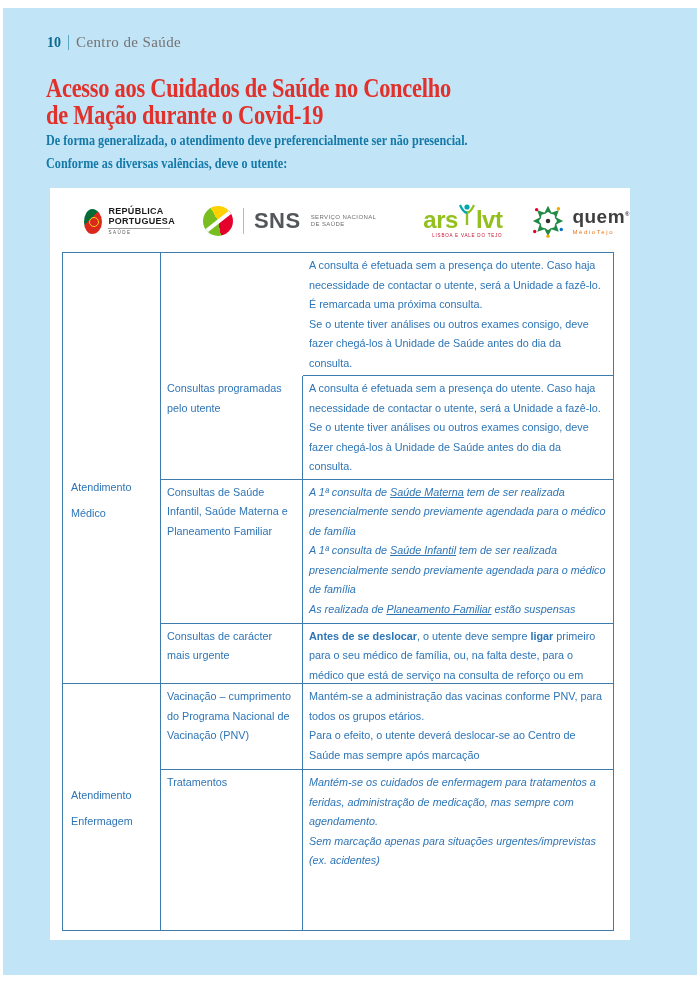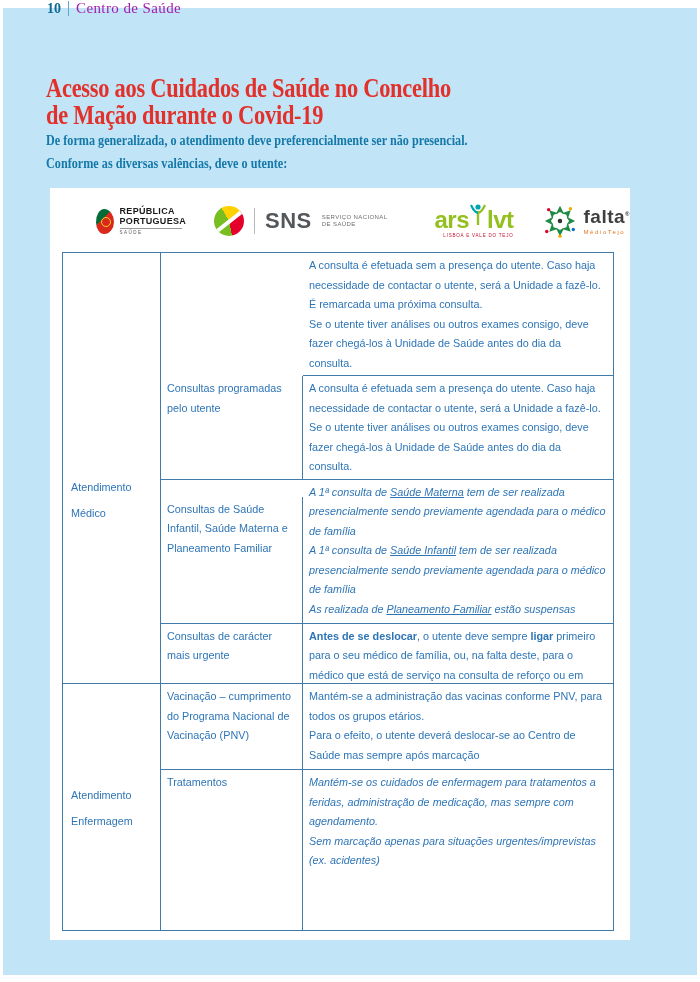--- a/index.html
+++ b/index.html
@@ -10,24 +10,24 @@
     --teal-dark:#0d6a93;
     --red:#e2302a;
   }
   *{margin:0;padding:0;box-sizing:border-box;}
   html,body{background:#fff;}
   .page{position:relative;width:700px;height:982px;background:#fff;overflow:hidden;
         font-family:"Liberation Sans",sans-serif;}
   .bg-blue{position:absolute;left:3px;top:8px;width:694px;height:967px;background:var(--bg-blue);}
 
   
-  .masthead{position:absolute;left:47px;top:0;display:flex;align-items:center;gap:7px;}
+  .masthead{position:absolute;left:47px;top:34px;display:flex;align-items:center;gap:7px;}
   .mast-num{font:bold 14px "Liberation Serif",serif;color:var(--teal-dark);}
   .mast-divider{width:1px;height:15px;background:#5fa7c6;}
-  .mast-section{font:15px "Liberation Serif",serif;color:#a21caf;letter-spacing:.4px;}
+  .mast-section{font:15px "Liberation Serif",serif;color:#737373;letter-spacing:.4px;}
 
   
   .headline{position:absolute;left:46px;top:74px;color:var(--red);
             font:bold 28px/27px "Liberation Serif",serif;letter-spacing:-.3px;
             transform:scaleX(.8);transform-origin:left top;white-space:nowrap;}
   .intro{position:absolute;left:46px;color:var(--teal);
          font:bold 14.5px/16px "Liberation Serif",serif;
          transform:scaleX(.84);transform-origin:left top;white-space:nowrap;}
   .intro1{top:132px;}
   .intro2{top:155px;}
@@ -173,21 +173,21 @@
               </g>
           </g>
           <circle cx="0" cy="0" r="2.4" fill="#333"></circle>
           <circle cx="-14" cy="11" r="1.8" fill="#e4002b"></circle>
           <circle cx="14" cy="9" r="1.8" fill="#0072ce"></circle>
           <circle cx="11" cy="-13" r="1.8" fill="#f2a900"></circle>
           <circle cx="-12" cy="-12" r="1.8" fill="#e4002b"></circle>
           <circle cx="0" cy="16" r="1.8" fill="#f2a900"></circle>
         </svg>
         <div class="aces-text">
-          <span class="aces-name"><span>falta</span><sup>®</sup></span>
+          <span class="aces-name"><span>quem</span><sup>®</sup></span>
           <span class="aces-sub">MédioTejo</span>
         </div>
       </div>
 
     </div>
 
     <div class="tbl t1">
         <div class="cell label-cell" style="grid-row: 1 / span 4;">
           <div>Atendimento</div>
           <div>Médico</div>
@@ -196,21 +196,21 @@
           <div class="para"><span>A consulta é efetuada sem a presença do utente. Caso haja necessidade de contactar o utente, será a Unidade a fazê-lo. É remarcada uma próxima consulta.</span></div>
           <div class="para"><span>Se o utente tiver análises ou outros exames consigo, deve fazer chegá-los à Unidade de Saúde antes do dia da consulta.</span></div>
         </div>
         <div class="cell type-cell" style="grid-row: 2;">
           <div class="para"><span>Consultas programadas pelo utente</span></div>
         </div>
         <div class="cell desc-cell" style="grid-row: 2;">
           <div class="para"><span>A consulta é efetuada sem a presença do utente. Caso haja necessidade de contactar o utente, será a Unidade a fazê-lo.</span></div>
           <div class="para"><span>Se o utente tiver análises ou outros exames consigo, deve fazer chegá-los à Unidade de Saúde antes do dia da consulta.</span></div>
         </div>
-        <div class="cell type-cell" style="grid-row: 3; margin-top: 17px;">
+        <div class="cell type-cell" style="grid-row: 3;">
           <div class="para"><span>Consultas de Saúde Infantil, Saúde Materna e Planeamento Familiar</span></div>
         </div>
         <div class="cell desc-cell" style="grid-row: 3; font-style: italic;">
           <div class="para"><span>A 1ª consulta de </span><span class="u">Saúde Materna</span><span> tem de ser realizada presencialmente sendo previamente agendada para o médico de família</span></div>
           <div class="para"><span>A 1ª consulta de </span><span class="u">Saúde Infantil</span><span> tem de ser realizada presencialmente sendo previamente agendada para o médico de família</span></div>
           <div class="para"><span>As realizada de </span><span class="u">Planeamento Familiar</span><span> estão suspensas</span></div>
         </div>
         <div class="cell type-cell" style="grid-row: 4;">
           <div class="para"><span>Consultas de carácter mais urgente</span></div>
         </div>

